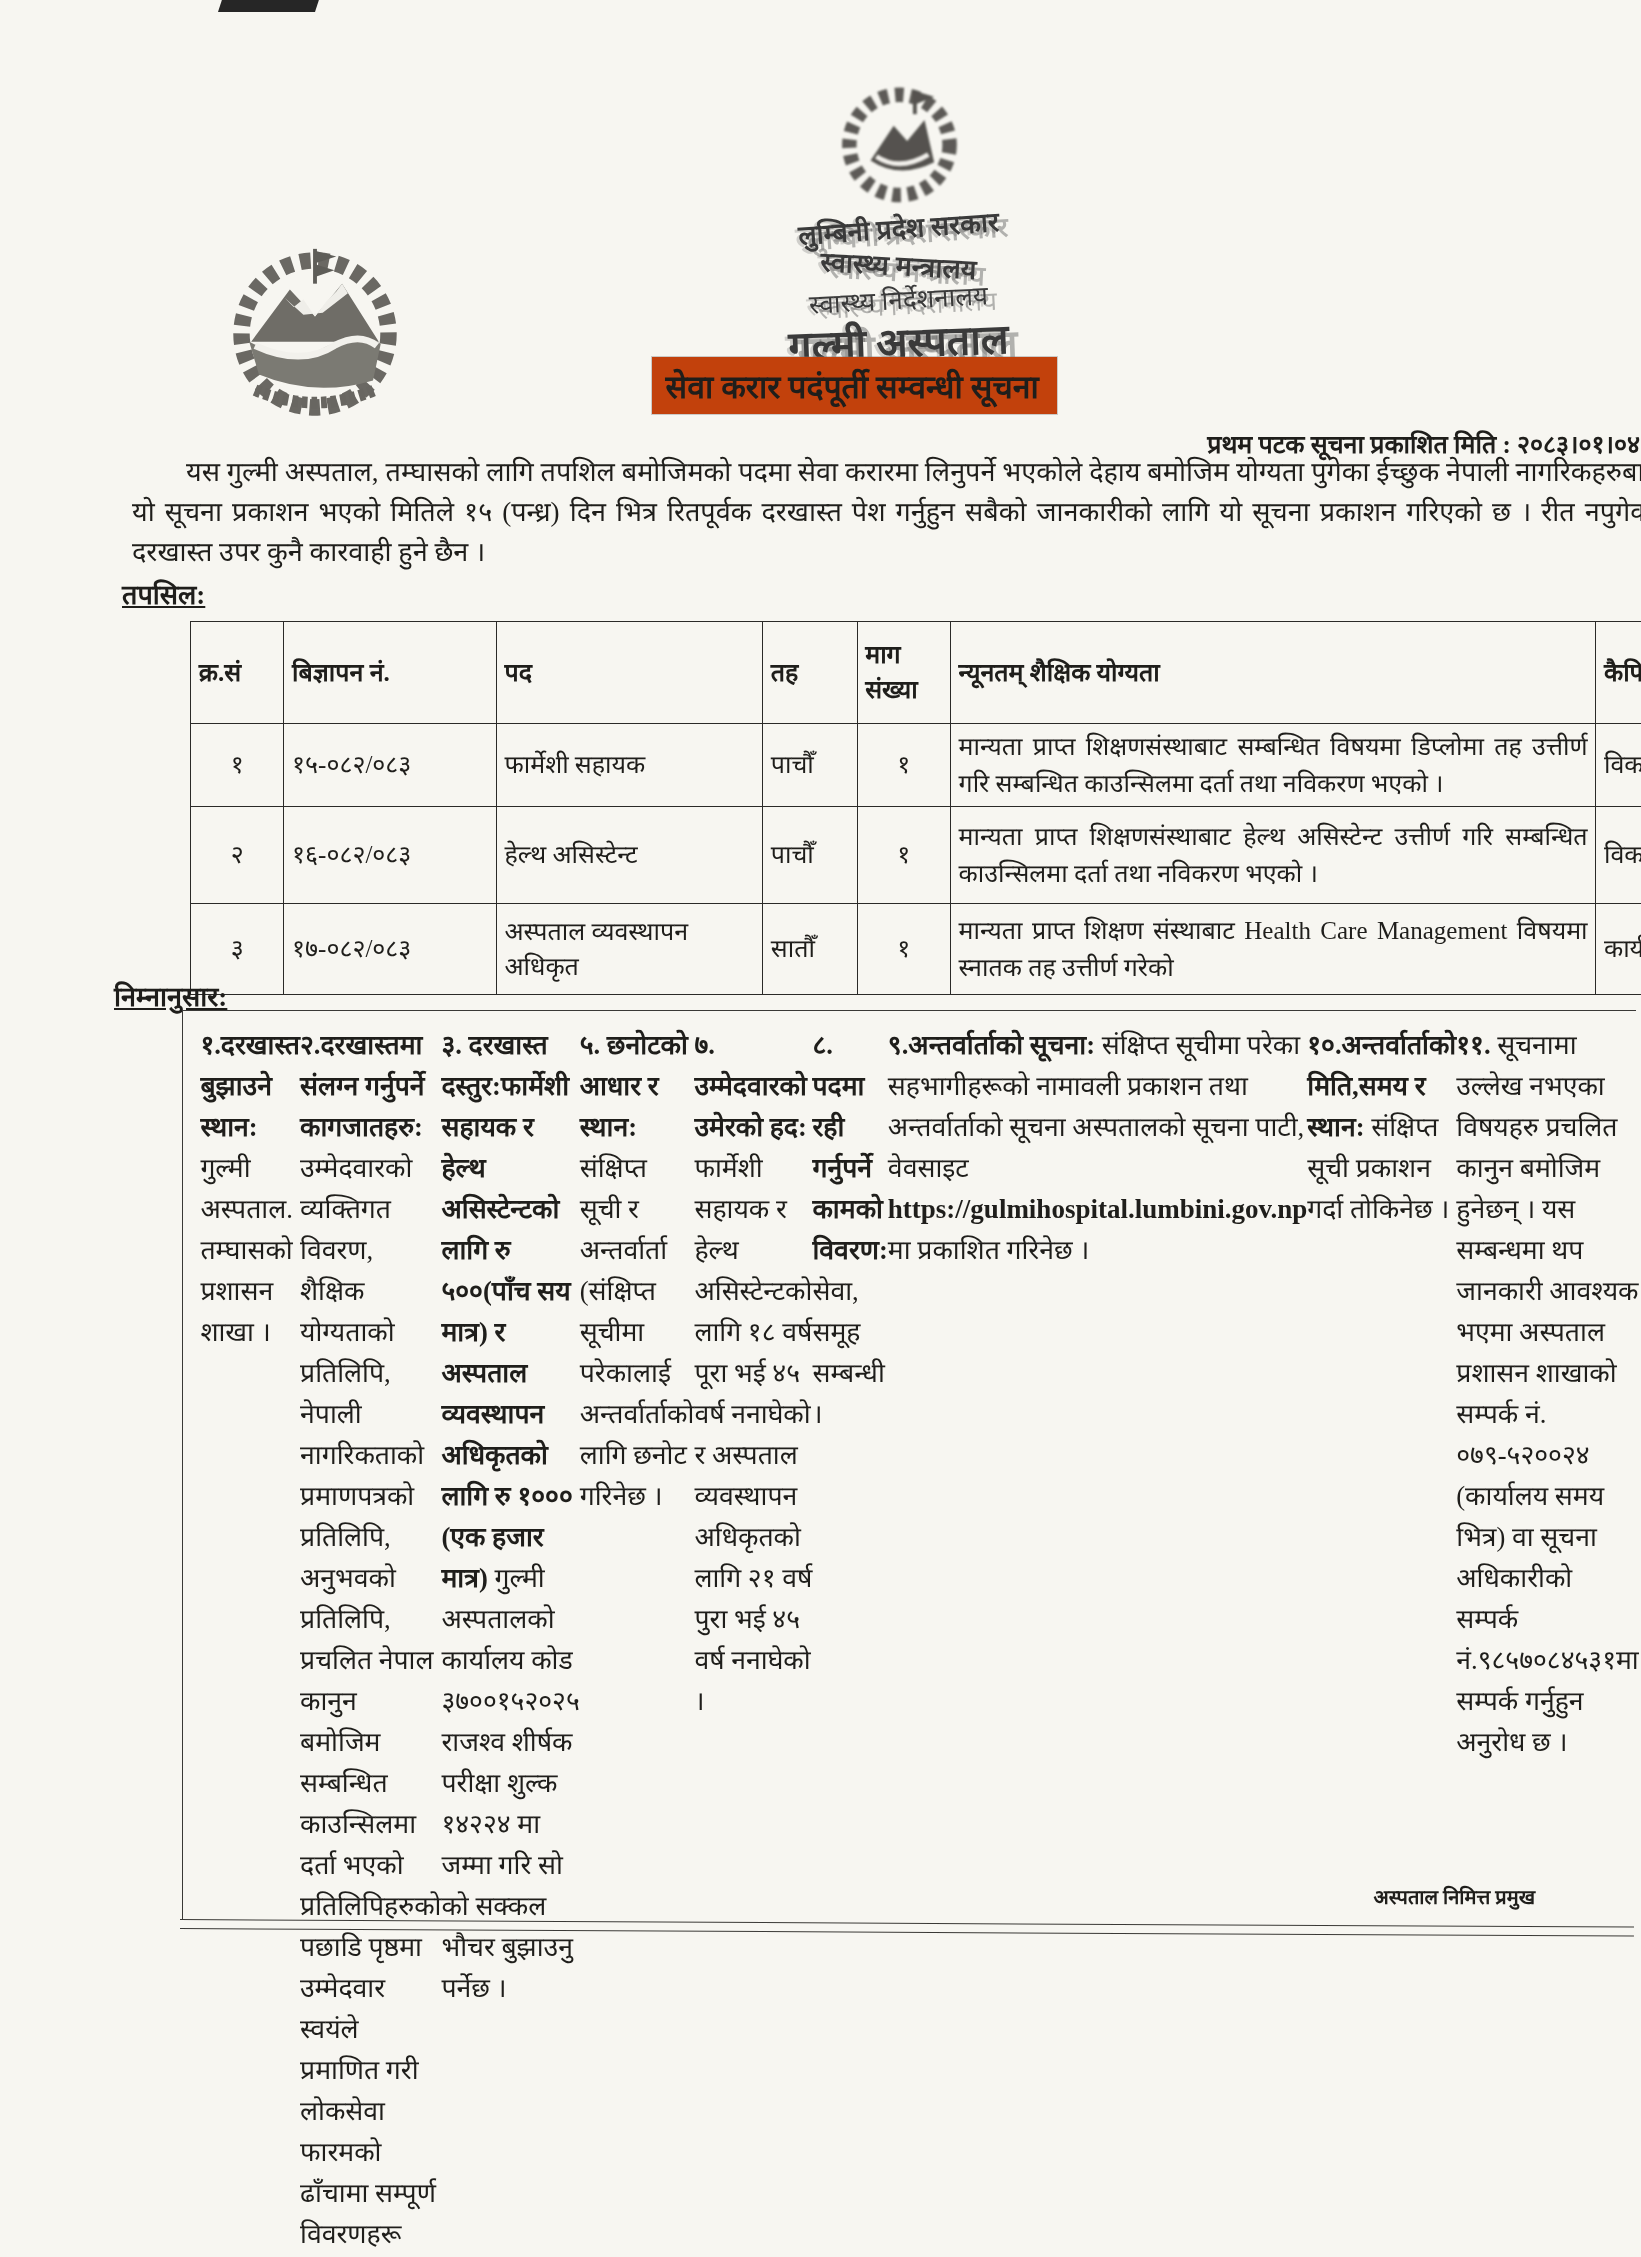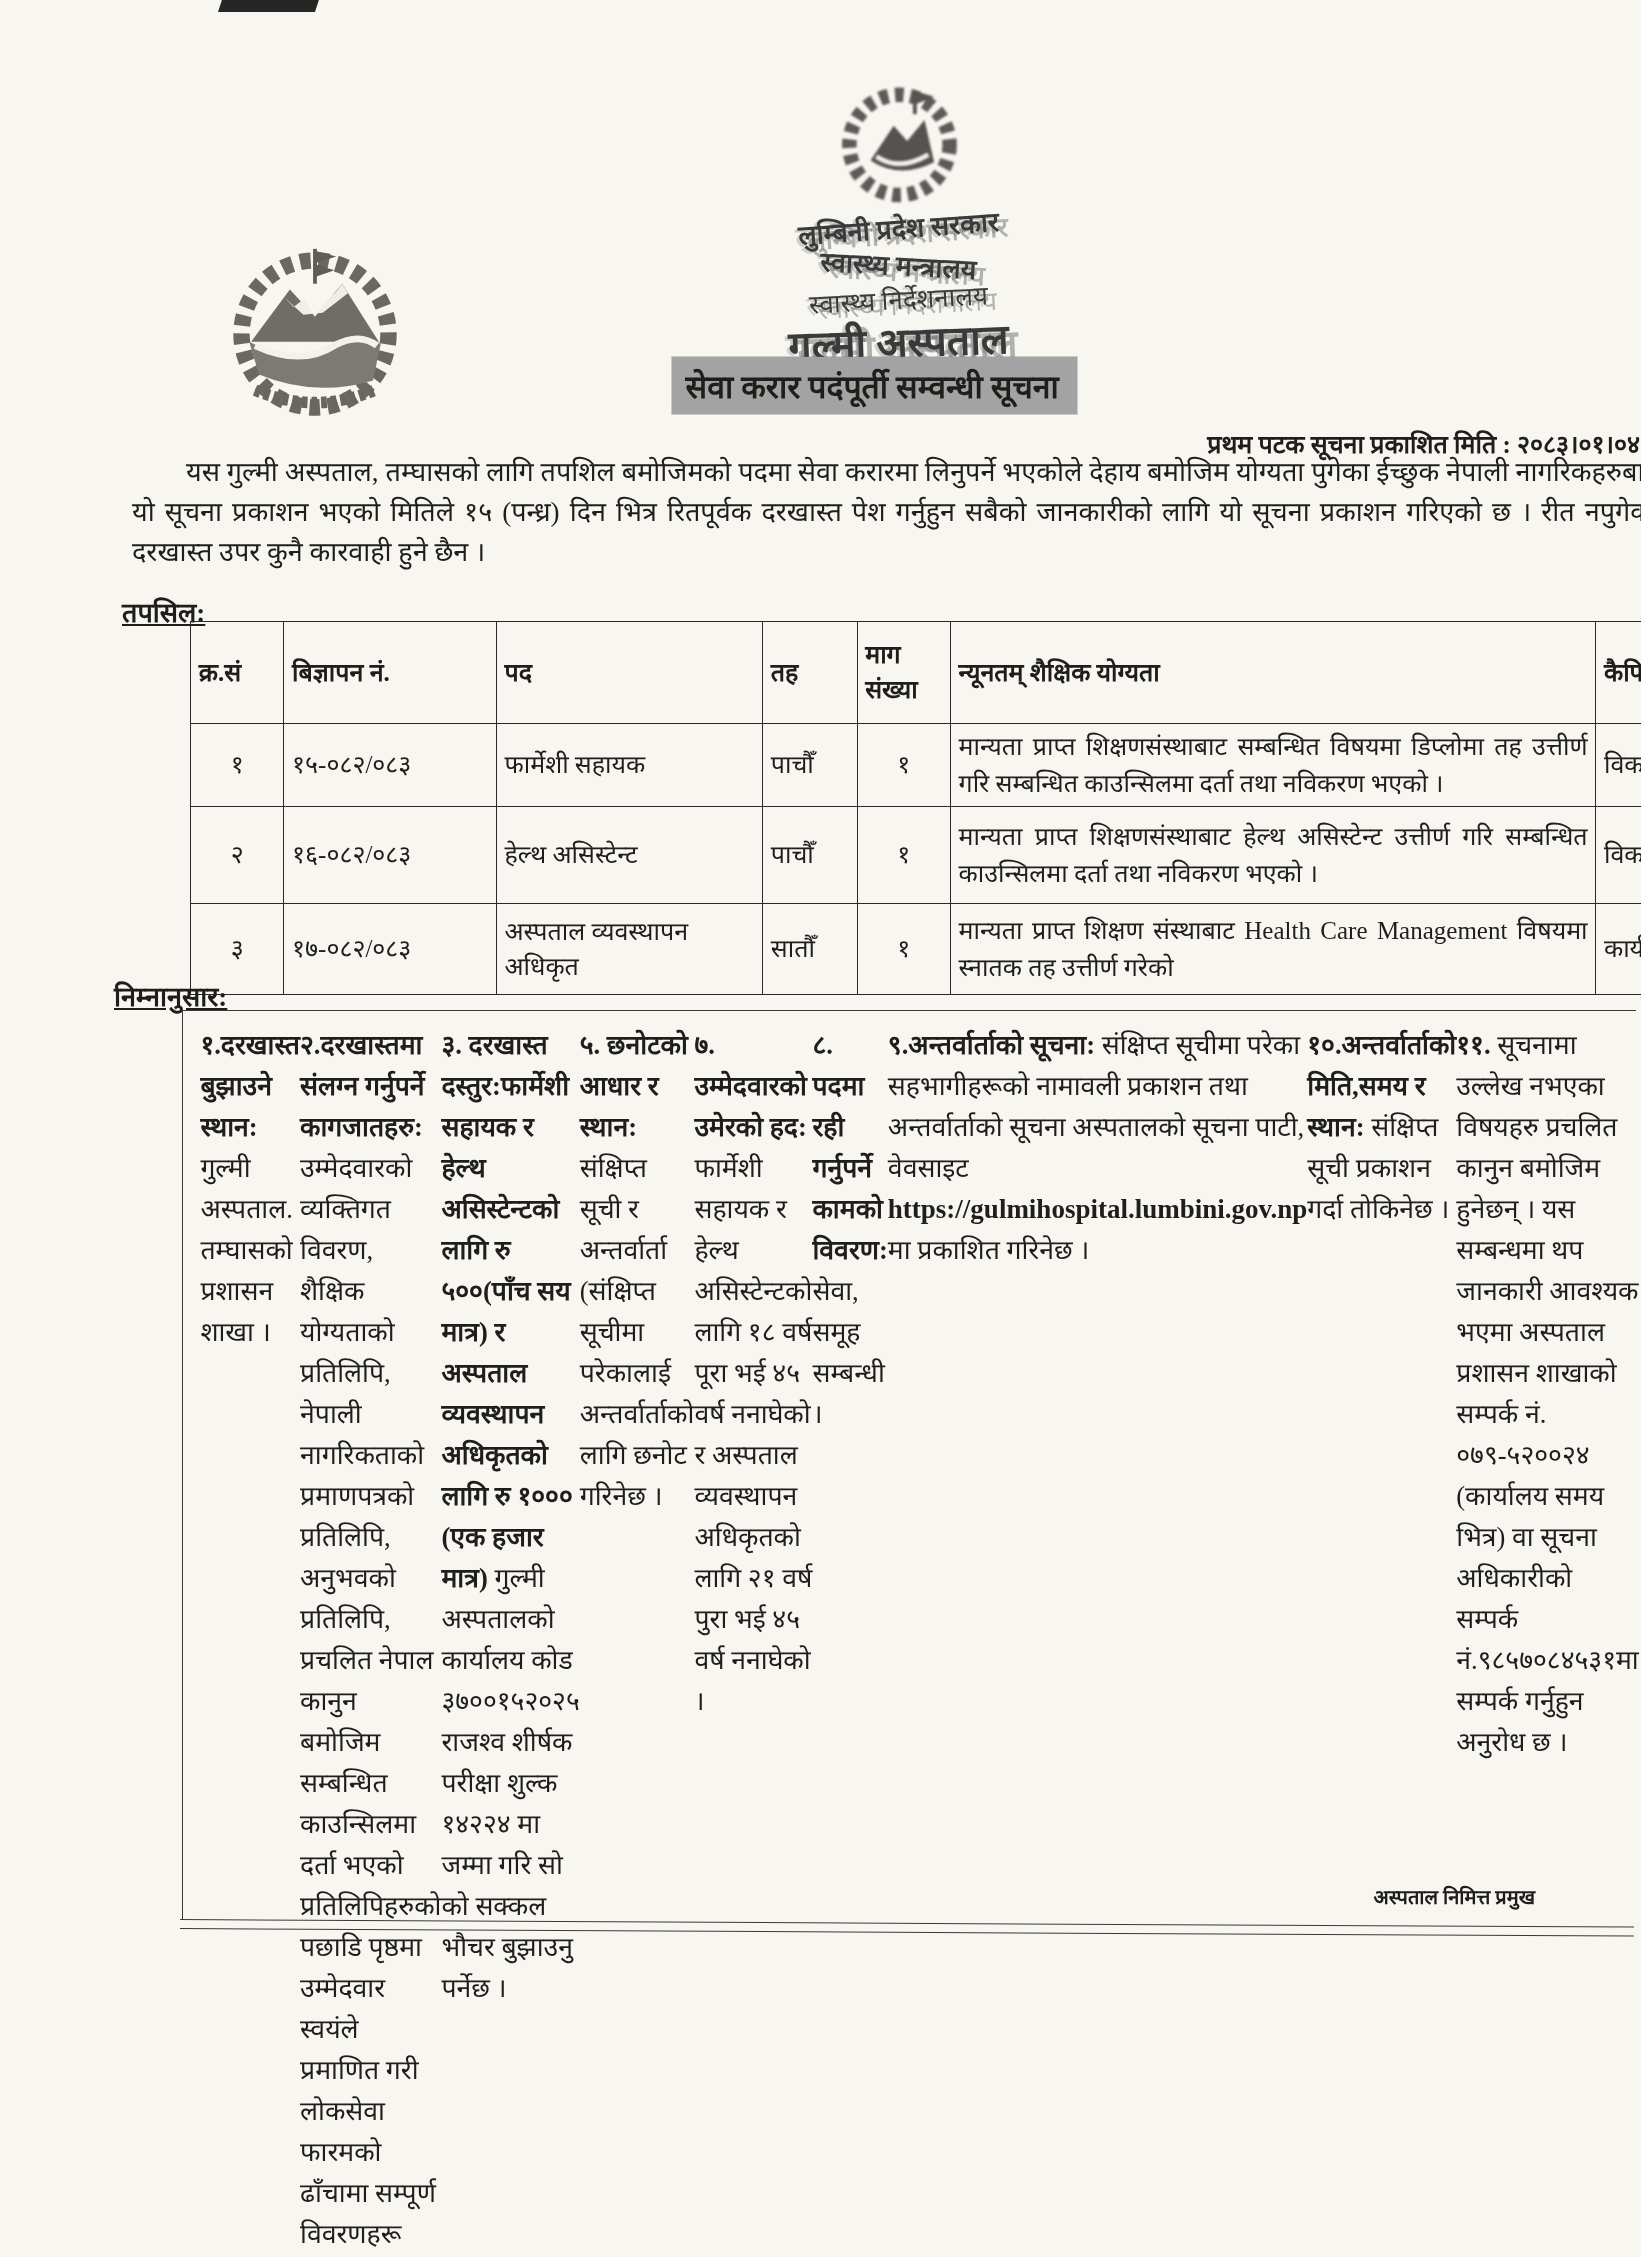--- a/index.html
+++ b/index.html
@@ -20,27 +20,27 @@
   .stamp{left:628px;top:83px;width:541px;text-align:center;filter:blur(0.5px);color:#333;}
   .stamp-emblem{display:block;margin:0 auto;width:133px;height:122px;filter:blur(0.8px);opacity:.9;}
   .stamp-line{white-space:nowrap;color:#3a3a3a;
     text-shadow:8.7px 5.8px 0 rgba(80,80,80,.42), -2.9px 1.9px 0 rgba(90,90,90,.25);}
   .sl1{font-size:27px;font-weight:bold;transform:rotate(-4deg);margin-top:3.9px;}
   .sl2{font-size:27px;font-weight:bold;transform:rotate(3deg);margin-top:0px;}
   .sl3{font-size:26px;transform:rotate(-3deg);margin-top:-1.9px;}
   .sl4{font-size:41px;font-weight:bold;transform:rotate(-2deg);margin-top:-3.9px;}
   .sl5{font-size:24px;transform:rotate(1deg);margin-top:-11.6px;}
   
-  .title-bar{left:672px;top:357px;min-width:378px;background:#a3a3a3;
+  .title-bar{left:652px;top:357px;min-width:378px;background:#c2410c;
     padding:6.8px 13.5px;font-size:32px;font-weight:bold;white-space:nowrap;
     box-shadow:0 0 0 1px rgba(120,120,120,.35);}
   .pub-date{left:870px;top:426px;width:770px;text-align:right;font-size:25px;font-weight:bold;}
   .intro{left:116px;top:452px;width:1526px;font-size:27px;line-height:40px;
     text-align:justify;text-indent:54px;margin-left:16px;}
-  .tapsil{left:122px;top:593px;font-size:27px;font-weight:bold;text-decoration:underline;}
+  .tapsil{left:122px;top:575px;font-size:27px;font-weight:bold;text-decoration:underline;}
   
   table.vac{left:190px;top:621px;border-collapse:collapse;table-layout:fixed;
     width:1442px;font-size:25px;line-height:35px;}
   table.vac th,table.vac td{border:1.9px solid #2b2a28;padding:3.9px 7.7px;vertical-align:middle;}
   table.vac th{font-weight:600;text-align:left;height:93px;}
   .c-sn{width:77px;text-align:center;}
   .c-advt{width:196px;}
   .c-post{width:250px;}
   .c-level{width:78px;}
   .c-vac{width:77px;text-align:center;}

